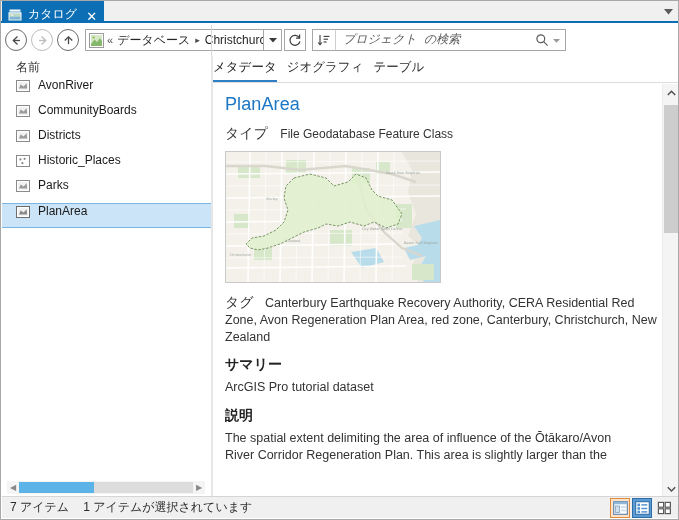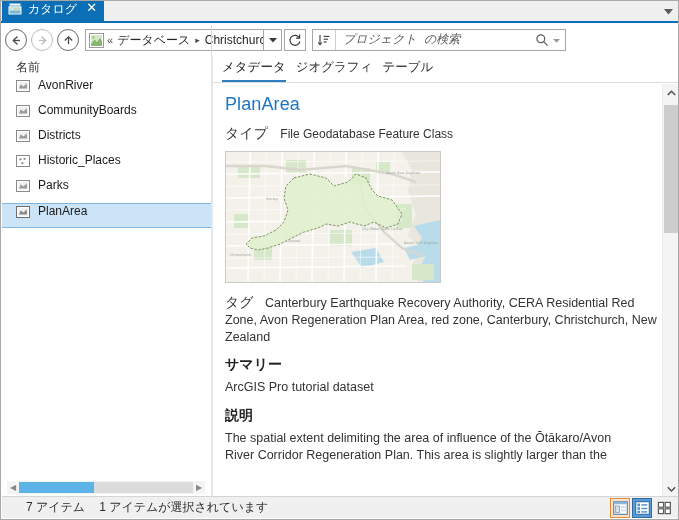--- a/index.html
+++ b/index.html
@@ -31,21 +31,21 @@
     width: 679px; height: 22px;
     background: #f0f0f0;
     border-bottom: 2px solid #0c6eb4;
     box-sizing: border-box;
   }
   .tab {
     position: absolute;
     left: 1px; top: 0;
     height: 22px;
     display: flex;
-    align-items: flex-start;
+    align-items: flex-end;
     padding: 0 7px 0 5px;
     background: #0c6eb4;
     color: #ffffff;
     font-size: 12px;
     white-space: nowrap;
     box-sizing: border-box;
   }
   .tab-icon {
     width: 16px; height: 16px;
     margin-right: 5px;
@@ -250,21 +250,20 @@
     background: #ffffff;
     box-sizing: border-box;
     overflow: hidden;
   }
   .meta-tabs {
     position: absolute;
     left: 0; top: 0;
     width: 466px; height: 27px;
     display: flex;
     align-items: flex-start;
-    padding-left: 9px;
     box-sizing: border-box;
     border-bottom: 1px solid #dcdcdc;
   }
   .mtab {
     font-size: 12.5px;
     color: #2e2e2e;
     padding: 3px 0 4px 0;
     margin-right: 10px;
     cursor: pointer;
     white-space: nowrap;
@@ -366,21 +365,21 @@
     width: 676px; height: 22px;
     background: #f0f0f0;
     border-top: 1px solid #d5d5d5;
     display: flex;
     align-items: center;
     box-sizing: border-box;
   }
   .sb-text {
     font-size: 12px;
     color: #2b2b2b;
-    margin-left: 24px;
+    margin-left: 8px;
     white-space: nowrap;
   }
   .sb-text.second { margin-left: 14px; }
   .viewbtns {
     position: absolute;
     right: 4px; top: 1px;
     display: flex;
     align-items: center;
   }
   .vbtn {

